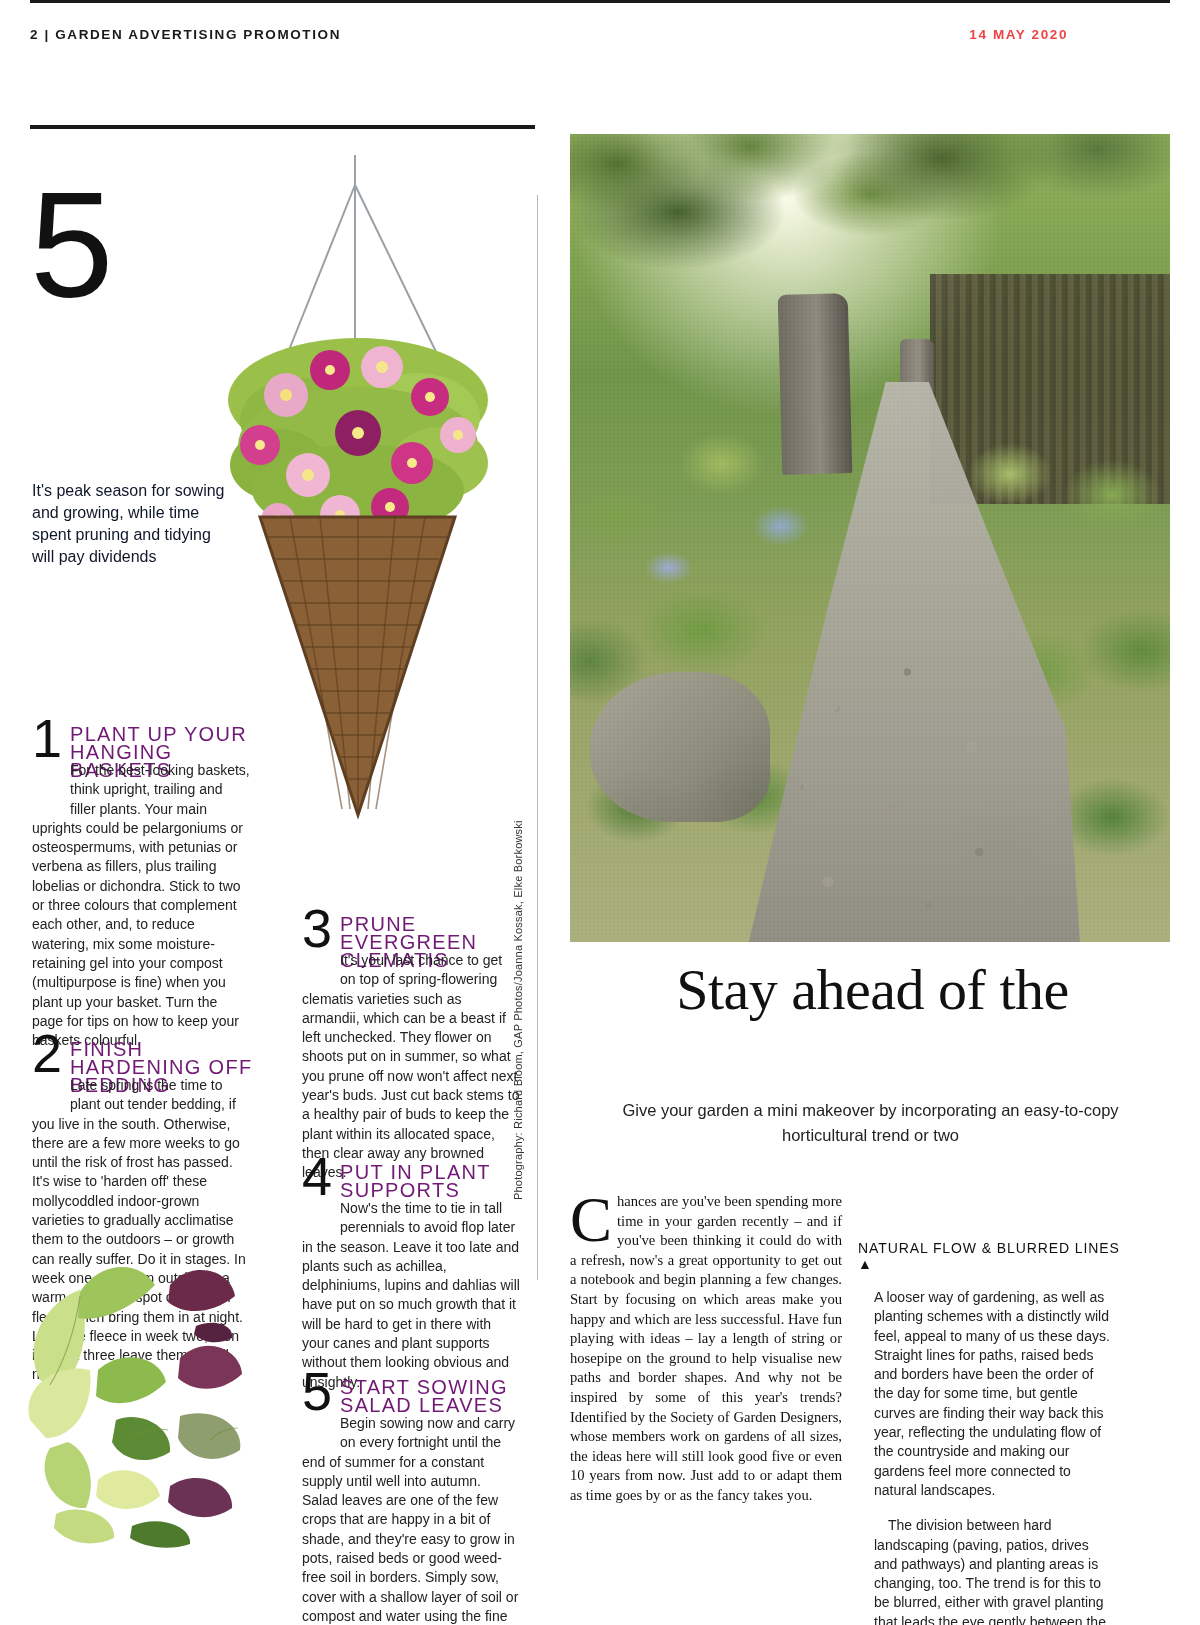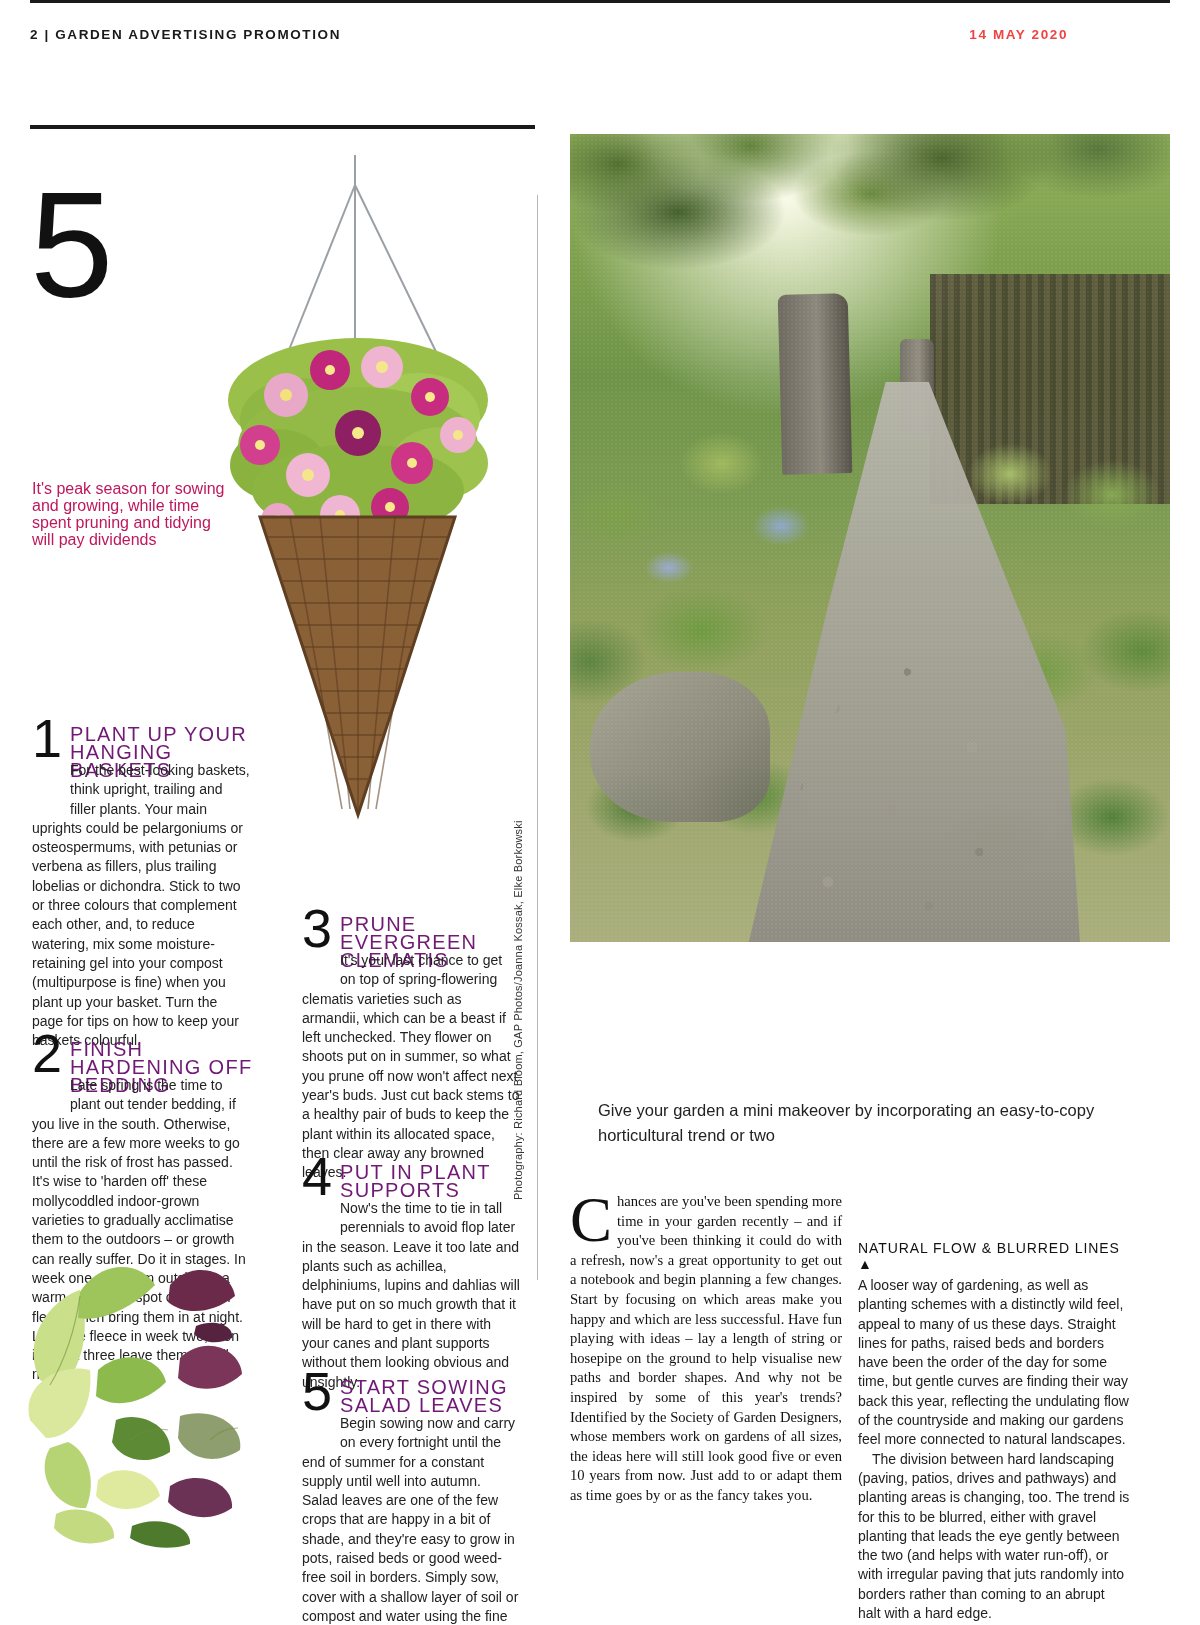--- a/index.html
+++ b/index.html
@@ -80,22 +80,22 @@
     line-height: 45px;
     font-weight: 400;
     letter-spacing: 1.5px;
     color: #111;
   }
   #jobs-standfirst {
     position: absolute;
     top: 355px; left: 2px;
     width: 195px;
     font-size: 16px;
-    line-height: 17px;
-    color: #be185d;
+    line-height: 22px;
+    color: #0f172a;
   }
 
   
   #basket-art {
     position: absolute;
     top: 20px; left: 160px;
     width: 330px;
     height: 680px;
   }
 
@@ -282,21 +282,21 @@
     font-size: 58px;
     line-height: 63px;
     color: #111;
     text-align: center;
     letter-spacing: -0.5px;
   }
   #subhead {
     position: absolute;
     top: 1098px; left: 598px;
     width: 545px;
-    text-align: left;
+    text-align: center;
     font-size: 16.5px;
     line-height: 25px;
     color: #222;
   }
 
   #body-cols {
     position: absolute;
     top: 1192px; left: 570px;
     width: 600px;
     height: 380px;
@@ -336,21 +336,21 @@
     font-size: 14px;
     letter-spacing: 0.9px;
     color: #111;
     margin-bottom: 4px;
     margin-top: 48px;
   }
   .sans-para {
     font-size: 14px;
     line-height: 19.3px;
     color: #222;
-    margin: 0;
+    margin: 16px;
     text-align: left;
   }
   .sans-para + .sans-para { text-indent: 14px; }
 </style>
 </head>
 <body>
 
 <div id="page-header">
   <div id="header-rule-top"></div>
   <div id="header-left">2 | GARDEN ADVERTISING PROMOTION</div>
@@ -500,20 +500,21 @@
   <div class="monolith2"></div>
   <div class="border-left"></div>
   <div class="border-right"></div>
   <div class="path"></div>
   <div class="cobbles"></div>
   <div class="boulder"></div>
   <div class="grain"></div>
 </div>
 
 <div id="headline">
+  <div>Stay ahead of the</div>
 </div>
 
 <div id="subhead">Give your garden a mini makeover by incorporating an easy-to-copy horticultural trend or two</div>
 
 <div id="body-cols">
   <div class="body-col" id="body-col-left">
     <p id="dropcap-para" class="serif-para">
       <span id="dropcap">C</span><span>hances are you've been spending more time in your garden recently – and if you've been thinking it could do with a refresh, now's a great opportunity to get out a notebook and begin planning a few changes. Start by focusing on which areas make you happy and which are less successful. Have fun playing with ideas – lay a length of string or hosepipe on the ground to help visualise new paths and border shapes. And why not be inspired by some of this year's trends? Identified by the Society of Garden Designers, whose members work on gardens of all sizes, the ideas here will still look good five or even 10 years from now. Just add to or adapt them as time goes by or as the fancy takes you.</span>
     </p>
   </div>

